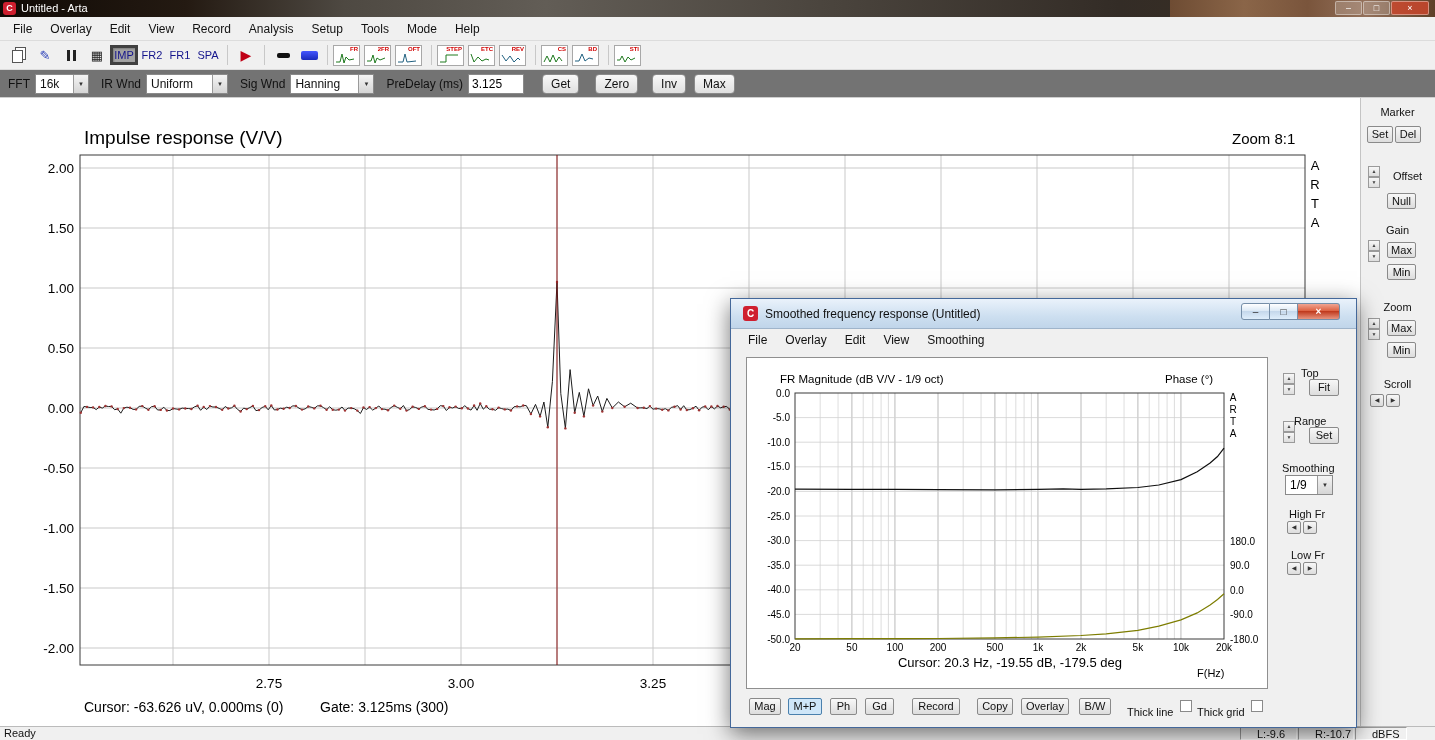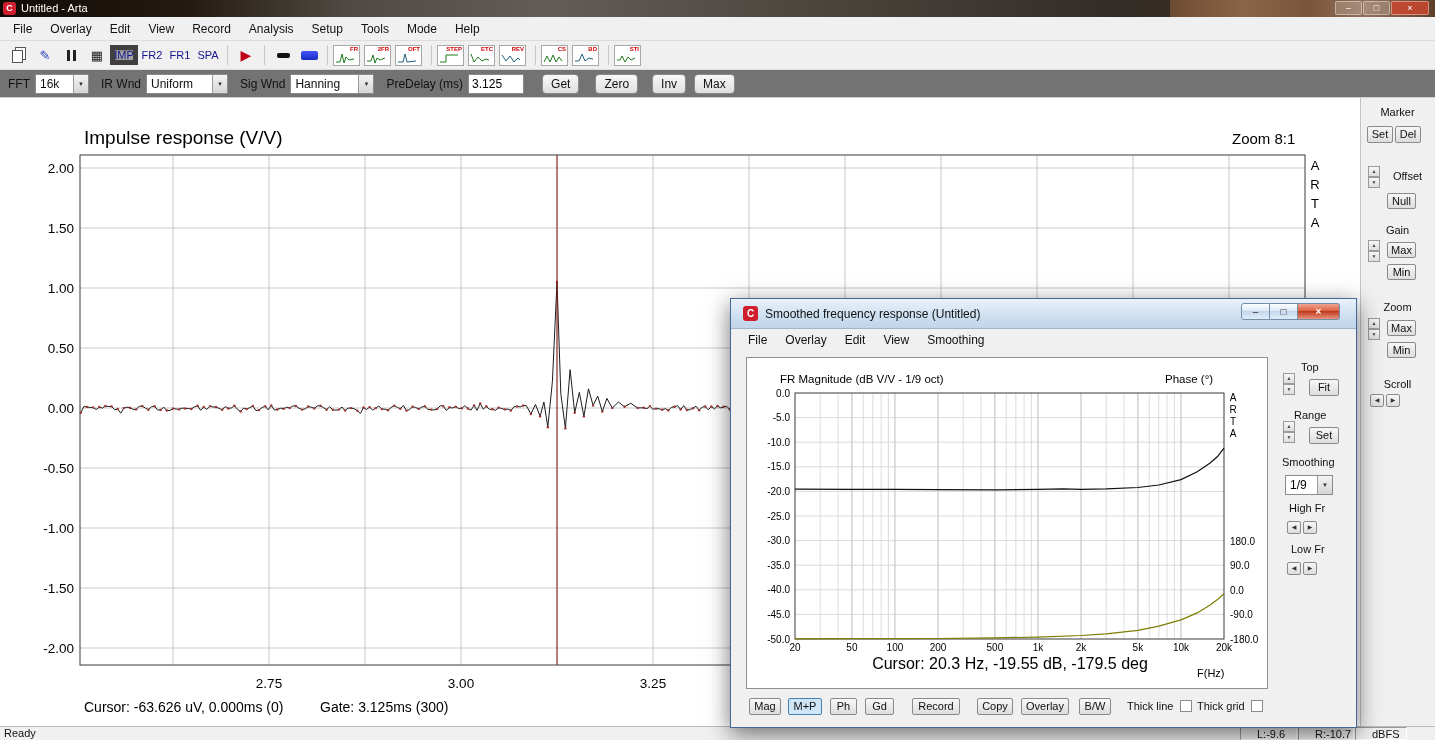--- a/index.html
+++ b/index.html
@@ -25,21 +25,21 @@
     border-bottom:1px solid #dcdcdc;display:flex;align-items:center;padding-left:4px;font-size:12px;color:#111;}
   .menubar span{padding:3px 9px;cursor:default;}
 
   
   .toolbar{position:absolute;top:41px;left:0;width:1435px;height:29px;background:#f0f0f0;
     border-bottom:1px solid #dcdcdc;display:flex;align-items:center;padding-left:6px;}
   .tico{width:26px;height:22px;display:flex;align-items:center;justify-content:center;font-size:13px;color:#222;}
   .pages{width:11px;height:13px;background:#fff;border:1px solid #555;box-shadow:3px -3px 0 -1px #fff,3px -3px 0 0 #555;margin-left:-3px;margin-top:3px;}
   .pausebars{width:9px;height:11px;border-left:3px solid #222;border-right:3px solid #222;}
   .mode-btn{width:28px;height:20px;font-size:11px;color:#14148c;display:flex;align-items:center;justify-content:center;border:1px solid transparent;}
-  .mode-btn.active{border:5px solid #404040;background:#a3a3a3;box-shadow:inset 1px 1px 2px rgba(0,0,0,.25);}
+  .mode-btn.active{border:3px solid #404040;background:#a3a3a3;box-shadow:inset 1px 1px 2px rgba(0,0,0,.25);}
   .tsep{width:1px;height:20px;background:#c8c8c8;margin:0 5px;}
   .play{color:#c00016;font-size:14px;}
   .probe{width:13px;height:5px;background:#111;border-radius:2px;}
   .bluerect{width:17px;height:9px;border-radius:2px;background:linear-gradient(#4356ff,#1a2abb);}
   .mico{position:relative;width:27px;height:21px;border:1px solid #a8a8a8;background:#fff;margin-right:4px;
     display:flex;align-items:flex-end;padding:1px;}
   .mlabel{position:absolute;top:0;right:1px;font-size:6px;color:#d00000;font-weight:bold;line-height:7px;}
 
   
   .settingsbar{position:absolute;top:70px;left:0;width:1435px;height:28px;background:#737373;
@@ -96,24 +96,24 @@
   .dwbtn.close{width:42px;border-radius:0 3px 3px 0;border-left:none;color:#fff;font-weight:bold;
     background:linear-gradient(#f0a491,#dd6243 45%,#bd3417 46%,#e8947e);}
   .dlg-menubar{position:absolute;left:0;top:30px;width:100%;height:22px;background:#f0f0f0;display:flex;
     align-items:center;font-size:12px;padding-left:8px;color:#111;}
   .dlg-menubar span{padding:2px 9px;}
   .dlg-chartbox{position:absolute;left:15px;top:58px;width:522px;height:332px;background:#fff;border:1px solid #8f8f8f;}
   #fr-svg{position:absolute;left:0;top:0;width:522px;height:332px;}
   #fr-svg text{font-family:"Liberation Sans",sans-serif;}
   .fr-header{position:absolute;left:33px;top:15px;font-size:11.5px;color:#000;}
   .fr-phase-h{position:absolute;left:418px;top:15px;font-size:11.5px;color:#000;}
-  .fr-cursor{position:absolute;left:48px;top:297px;width:430px;text-align:center;font-size:16px;color:#000;}
+  .fr-cursor{position:absolute;left:48px;top:297px;width:430px;text-align:center;font-size:13px;color:#000;}
   .fr-fhz{position:absolute;left:450px;top:309px;font-size:11px;color:#000;}
   .fr-brand{position:absolute;left:481px;top:34px;font-size:10px;line-height:12px;color:#000;width:10px;text-align:center;}
-  .dlbl{position:absolute;font-size:11px;color:#111;}
+  .dlbl{position:absolute;font-size:11px;color:#111;margin-top:6px;}
   .dbtn{position:absolute;top:399px;height:17px;font-size:11px;border:1px solid #8a8a8a;
     background:linear-gradient(#f8f8f8,#ddd);border-radius:2px;text-align:center;line-height:15px;color:#111;}
   .dbtn.active{background:#cfe6f8;border-color:#4a80ad;}
   .cb{position:absolute;width:12px;height:12px;background:#fff;border:1px solid #8a8a8a;}
   .dsbtn{position:absolute;font-size:11px;height:17px;border:1px solid #8a8a8a;background:linear-gradient(#f7f7f7,#ddd);
     border-radius:2px;text-align:center;line-height:15px;color:#111;}
 </style>
 </head>
 <body>
 

